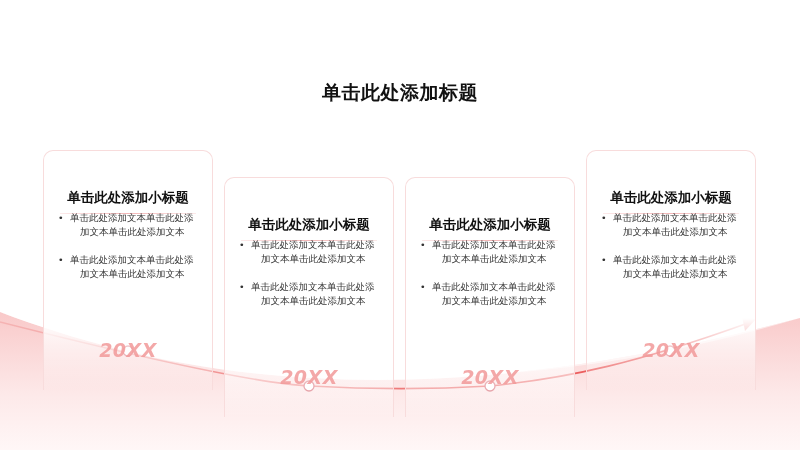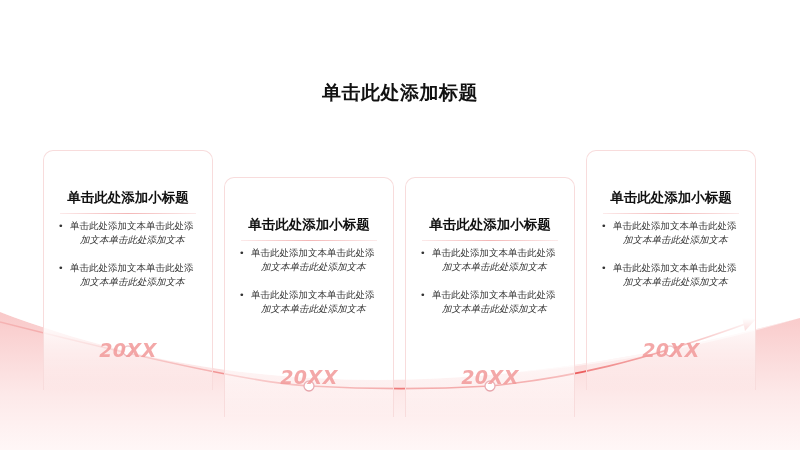--- a/index.html
+++ b/index.html
@@ -26,27 +26,27 @@
     background: linear-gradient(rgba(255,255,255,0), rgba(255,255,255,0.0));
   }
   .card-title {
     position: absolute; left: 0; width: 100%; top: 38px; text-align: center;
     font-size: 13.5px; font-weight: bold; color: #111;
   }
   .card-rule {
     position: absolute; left: 16px; right: 16px; top: 62px; height: 1px;
     background: linear-gradient(90deg, rgba(240,150,150,0.2), #f3b7b7, rgba(240,150,150,0.2));
   }
-  .bullets { position: absolute; left: 14px; right: 10px; top: 68px; margin: 0; padding: 0; list-style: none; }
+  .bullets { position: absolute; left: 14px; right: 10px; top: 60px; margin: 0; padding: 0; list-style: none; }
   .bullet {
     position: relative; padding-left: 12px; font-size: 9.5px; line-height: 14px;
     color: #333; margin-bottom: 14px;
   }
   .bullet::before { content: "•"; position: absolute; left: 0; top: 0; color: #333; }
-  .bullet .l2 { display: block; padding-left: 10px; font-style: italic; }
+  .bullet .l2 { display: block; padding-left: 10px; }
   .year {
     position: absolute; left: 0; width: 100%; text-align: center;
     font-size: 19px; font-weight: bold; font-style: italic;
     color: #f29a9a; opacity: 0.85; letter-spacing: 0.5px;
   }
 </style>
 </head>
 <body>
 
 <svg class="bg-wave" viewBox="0 0 800 450" width="800" height="450">

